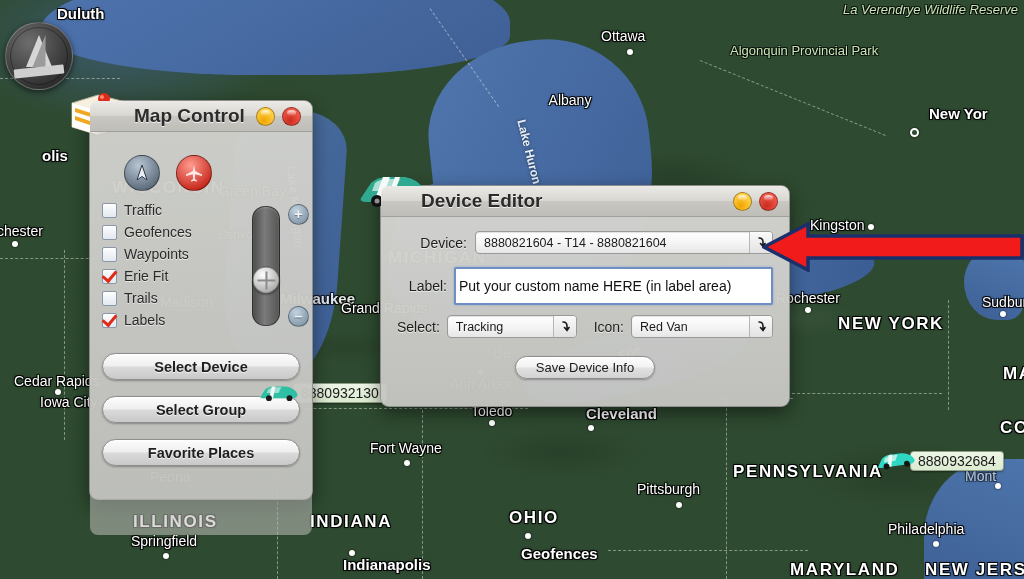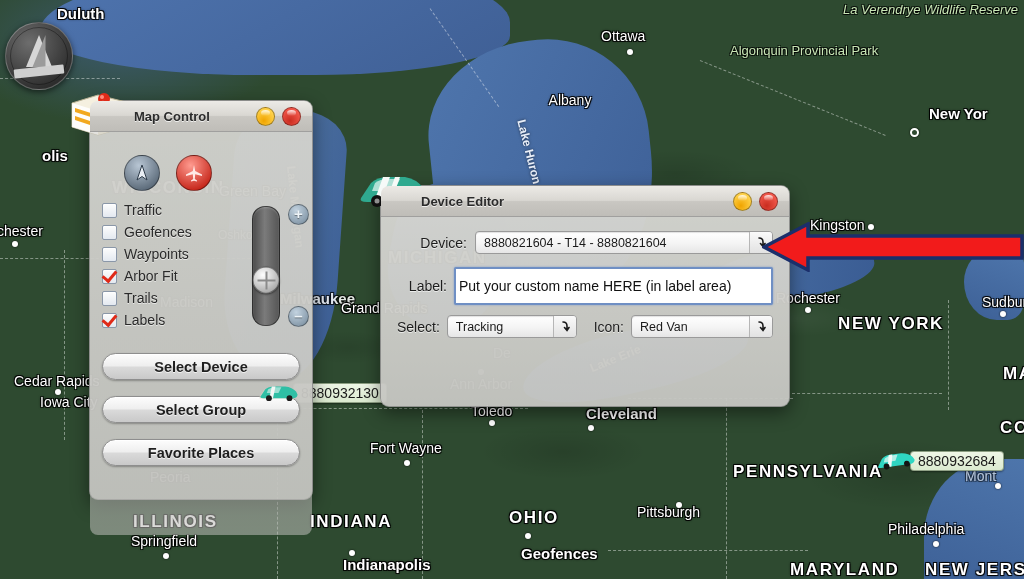--- a/index.html
+++ b/index.html
@@ -171,21 +171,21 @@
   }
   .titlebar {
     position: relative;
     height: 30px;
     border-radius: 8px 8px 0 0;
     background: linear-gradient(180deg, #eceae6 0%, #d9d7d2 48%, #c9c7c2 52%, #bfbdb8 100%);
     border-bottom: 1px solid rgba(110,110,110,.6);
     display: flex; align-items: center;
   }
   .title-text {
-    font-size: 13px; font-weight: bold; color: #2b2b2b;
+    font-size: 19px; font-weight: bold; color: #2b2b2b;
     text-shadow: 0 1px 0 rgba(255,255,255,.75);
   }
   .gel {
     width: 17px; height: 17px; border-radius: 50%;
     border: 1px solid rgba(0,0,0,.35);
     position: relative; cursor: pointer;
   }
   .gel::after {
     content: ""; position: absolute; left: 22%; top: 12%;
     width: 56%; height: 36%; border-radius: 50%;
@@ -454,21 +454,21 @@
     <div class="mlabel m-city" style="left:704px;top:272px;opacity:.6;">Toronto</div>
     <div class="mlabel m-city" style="left:810px;top:217px;">Kingston</div>
     <div class="m-dot" style="left:868px;top:224px;"></div>
     <div class="mlabel m-state" style="left:838px;top:314px;">NEW YORK</div>
     <div class="mlabel m-city" style="left:982px;top:294px;">Sudbury</div>
     <div class="m-dot" style="left:1000px;top:311px;"></div>
     <div class="mlabel m-state" style="left:1003px;top:364px;">MA</div>
     <div class="mlabel m-state" style="left:1000px;top:418px;">CO</div>
 
     <div class="mlabel m-state" style="left:733px;top:462px;">PENNSYLVANIA</div>
-    <div class="mlabel m-city" style="left:637px;top:481px;margin-top:23px;">Pittsburgh</div>
+    <div class="mlabel m-city" style="left:637px;top:481px;">Pittsburgh</div>
     <div class="m-dot" style="left:676px;top:502px;"></div>
     <div class="mlabel m-city" style="left:888px;top:521px;">Philadelphia</div>
     <div class="m-dot" style="left:933px;top:541px;"></div>
     <div class="mlabel m-city" style="left:965px;top:468px;opacity:.6;">Mont</div>
     <div class="m-dot" style="left:995px;top:483px;"></div>
     <div class="mlabel m-state" style="left:790px;top:560px;">MARYLAND</div>
     <div class="mlabel m-state" style="left:925px;top:560px;">NEW JERSEY</div>
 
     <div class="mlabel m-city" style="left:535px;top:92px;text-align:center;line-height:1.15;white-space:pre-line;width:70px;">Albany</div>
     <div class="mlabel m-city" style="left:601px;top:28px;">Ottawa</div>
@@ -560,21 +560,21 @@
           <div class="chk-row">
             <div class="chk-box"></div>
             <div class="chk-label">Geofences</div>
           </div>
           <div class="chk-row">
             <div class="chk-box"></div>
             <div class="chk-label">Waypoints</div>
           </div>
           <div class="chk-row">
             <div class="chk-box checked"></div>
-            <div class="chk-label">Arbor Fit</div>
+            <div class="chk-label">Erie Fit</div>
           </div>
           <div class="chk-row">
             <div class="chk-box"></div>
             <div class="chk-label">Trails</div>
           </div>
           <div class="chk-row">
             <div class="chk-box checked"></div>
             <div class="chk-label">Labels</div>
           </div>
         </div>
@@ -646,20 +646,23 @@
         <div class="aqua-select" style="flex:0 0 140px;">
           <div class="sel-text">Red Van</div>
           <div class="sel-arrow">
             <svg width="10" height="13" viewBox="0 0 10 13">
                 <path d="M3 2 Q7 2 7 6 L7 9 M4.5 7.5 L7 10.5 L9 7.5" fill="none" stroke="#1a1a1a" stroke-width="1.6" stroke-linecap="round"></path>
               </svg>
           </div>
         </div>
       </div>
 
+      <div class="save-row">
+        <button class="save-btn">Save Device Info</button>
+      </div>
     </div>
   </div>
 
   <svg class="red-arrow" viewBox="0 0 262 50">
     <path d="M2 25 L46 2 L46 14 L260 14 L260 36 L46 36 L46 48 Z" fill="#f21b1b" stroke="#1b2f6b" stroke-width="3.5" stroke-linejoin="miter"></path>
   </svg>
 
 </div>
 
 </body></html>

